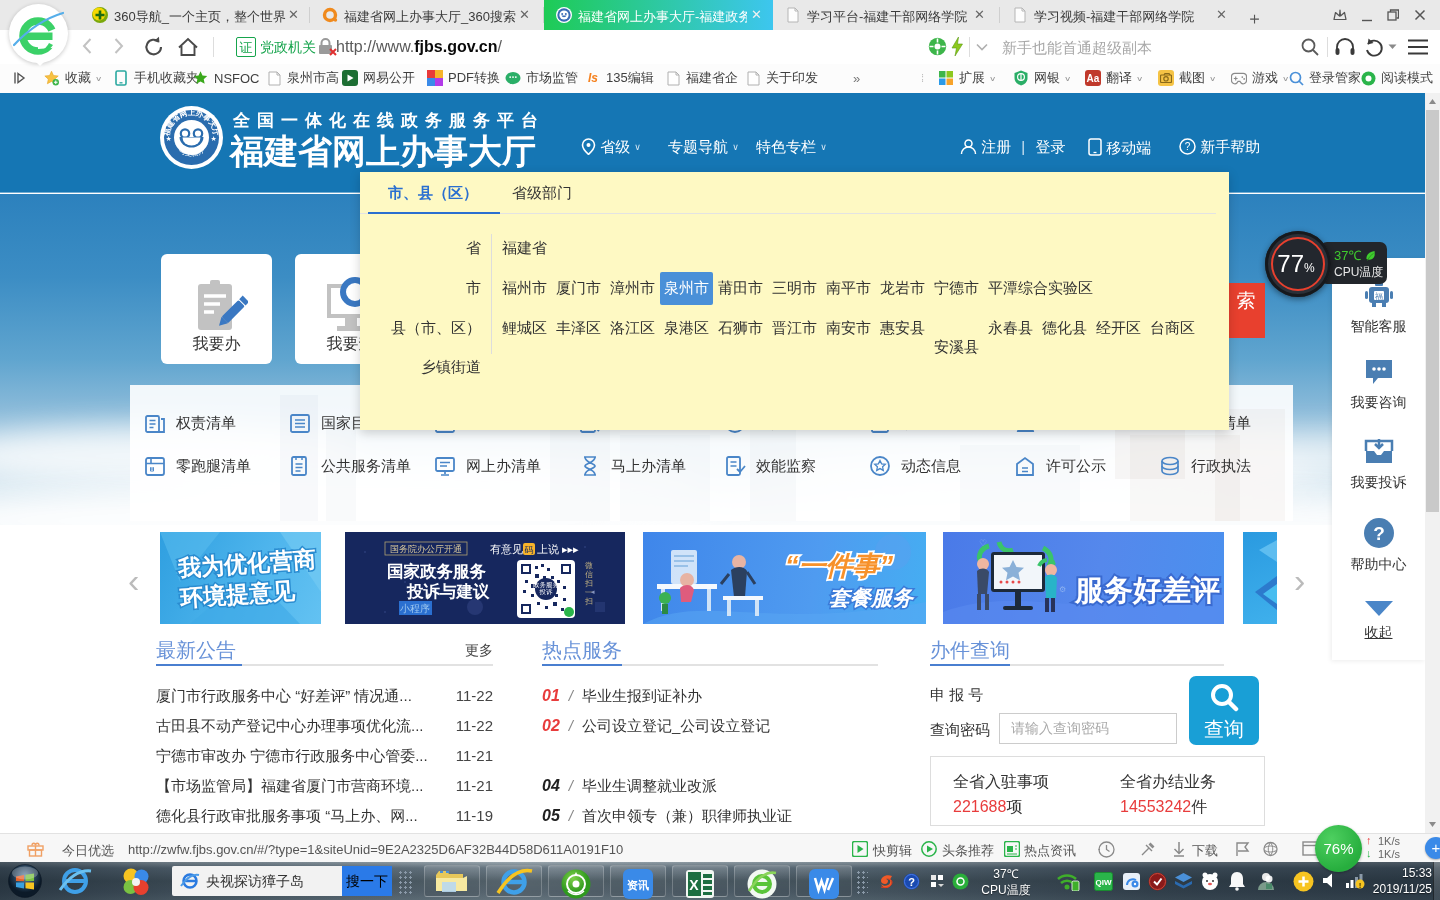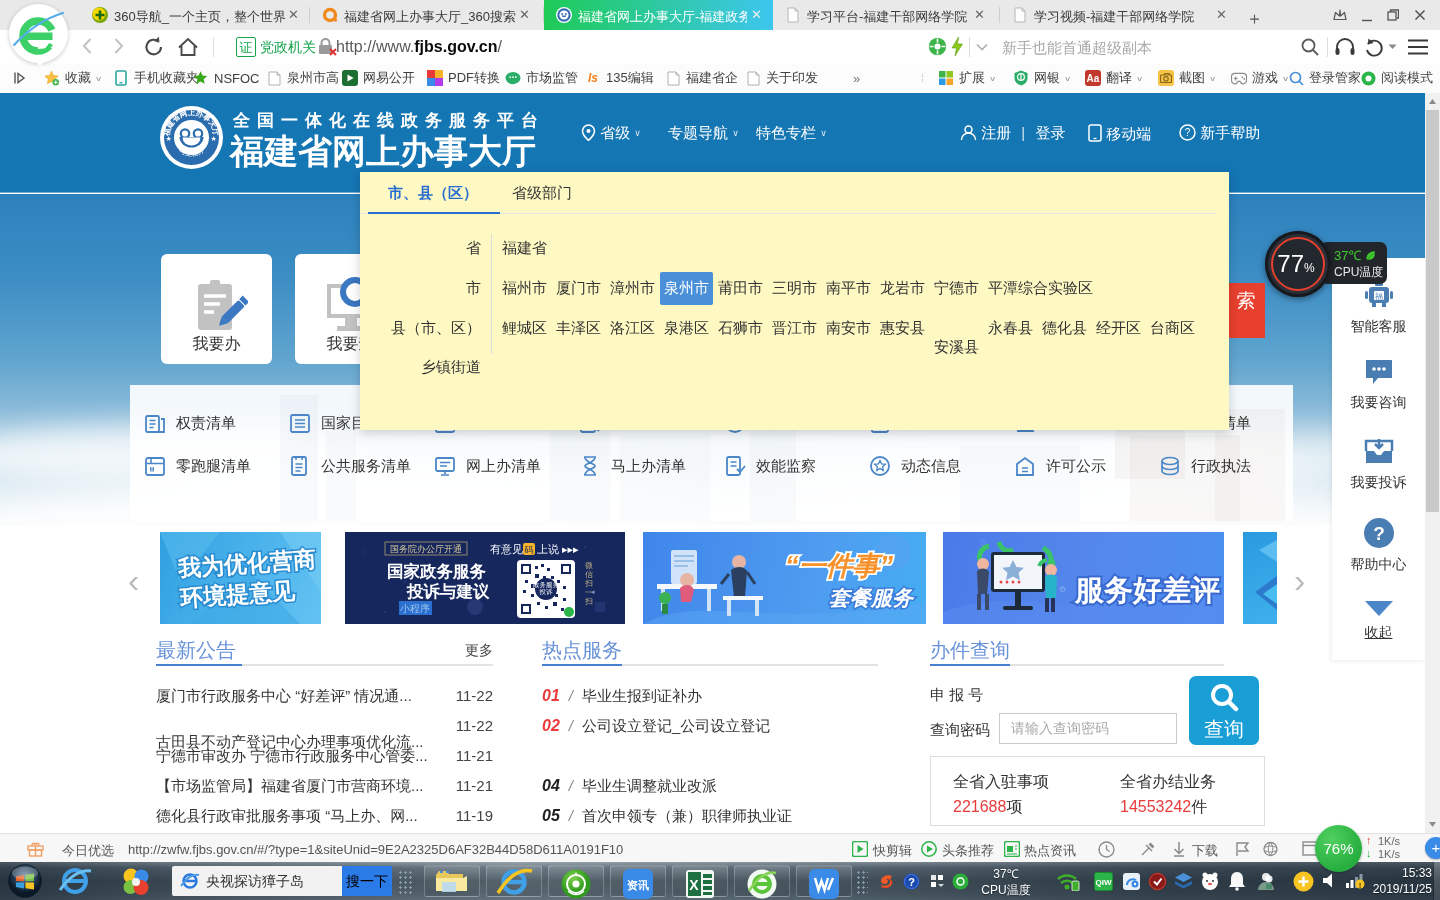--- a/index.html
+++ b/index.html
@@ -40,21 +40,21 @@
 
 #page { position:absolute; left:0; top:93px; width:1425px; height:740px; overflow:hidden; background:#fff; }
 #pheader { position:absolute; left:0; top:0; width:1425px; height:100px; background:#1576b4; border-bottom:1px solid rgba(255,255,255,.4); }
 #sky { position:absolute; left:0; top:101px; width:1425px; height:331px; background:linear-gradient(#2c81bd,#3c8dc4 25%,#60a5cf 50%,#8abad9 65%,#b5d2e4 78%,#d8e8f1 90%,#e2edf4); }
 .cloud { position:absolute; background:#fff; border-radius:50%; filter:blur(14px); opacity:.8; }
 
 
 #sitelogo { position:absolute; left:160px; top:13px; width:63px; height:63px; }
 .hsub { position:absolute; left:233px; top:16px; color:#fff; font-size:17px; font-weight:bold; letter-spacing:7px; }
 .htitle { position:absolute; left:230px; top:36px; color:#fff; font-size:34px; font-weight:bold; font-family:"Liberation Serif",serif; }
-.hnav { position:absolute; top:31px; color:#fff; font-size:15px; white-space:nowrap;text-align:right; }
+.hnav { position:absolute; top:45px; color:#fff; font-size:15px; white-space:nowrap;text-align:right; }
 .hnav .dn { font-size:9px; color:#d8e8f4; position:relative; top:-2px; }
 
 
 .card { position:absolute; width:111px; height:110px; background:#fff; border-radius:6px; text-align:center; }
 .card .cap { position:absolute; left:0; width:111px; bottom:9px; font-size:16px; color:#333; }
 .card svg { position:absolute; left:50%; transform:translateX(-50%); top:22px; }
 #searchred { position:absolute; left:1227px; top:190px; width:38px; height:55px; background:#e8402e; color:#fff; font-size:19px; text-align:center; line-height:36px; }
 
 .faketown { position:absolute; left:0; top:0; width:1163px; height:136px; overflow:hidden; }
 .bldg { position:absolute; opacity:.05; }
@@ -695,21 +695,21 @@
       </div>
 
       <div class="sect" style="left:156px; width:337px;">
         <div class="stitle">最新公告</div>
         <div class="smore">更多</div>
         <div class="sline">
             <i style="width:86px;"></i>
           </div>
         <div class="news" style="top:50px;">厦门市行政服务中心 “好差评” 情况通...</div>
           <div class="ndate" style="top:50px;">11-22</div>
-        <div class="news" style="top:96px;">古田县不动产登记中心办理事项优化流...</div>
+        <div class="news" style="top:80px;">古田县不动产登记中心办理事项优化流...</div>
           <div class="ndate" style="top:80px;">11-22</div>
         <div class="news" style="top:110px;">宁德市审改办 宁德市行政服务中心管委...</div>
           <div class="ndate" style="top:110px;">11-21</div>
         <div class="news" style="top:140px;">【市场监管局】福建省厦门市营商环境...</div>
           <div class="ndate" style="top:140px;">11-21</div>
         <div class="news" style="top:170px;">德化县行政审批服务事项 “马上办、网...</div>
           <div class="ndate" style="top:170px;">11-19</div>
       </div>
 
       <div class="sect" style="left:542px; width:336px;">

